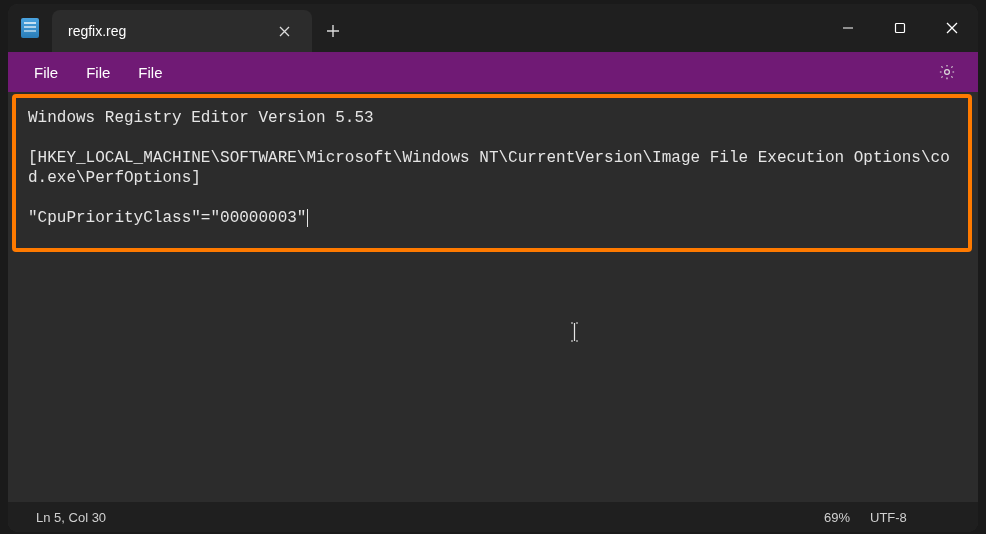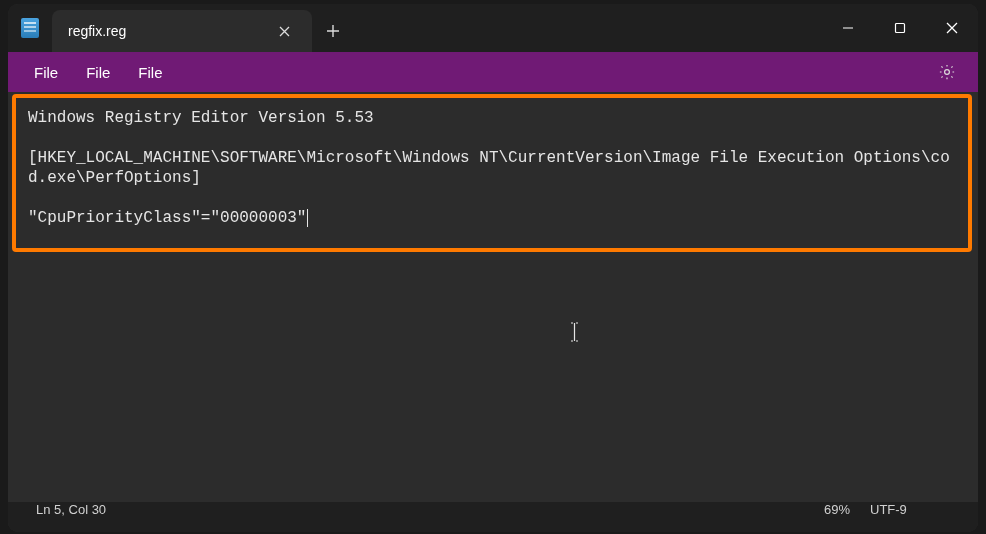--- a/index.html
+++ b/index.html
@@ -163,20 +163,21 @@
       top: 184px;
       width: 1px;
       height: 20px;
       color: #e5e5e5;
       pointer-events: none;
     }
     .statusbar {
       height: 30px;
       background: #1f1f1f;
       display: flex;
+      align-items: center;
       padding: 0 18px;
       color: #d0d0d0;
       font-size: 13px;
     }
     .status-item {
       padding: 0 10px;
       cursor: pointer;
     }
     .status-spacer { flex: 1; }
     svg { display: block; }
@@ -248,16 +249,16 @@
             <path d="M1 1 H3 M6 1 H8 M4.5 1 V19 M1 19 H3 M6 19 H8" stroke="#e5e5e5" stroke-width="1.2" fill="none"></path>
           </svg>
       </div>
     </div>
   </div>
 
   <div class="statusbar">
     <div class="status-item">Ln 5, Col 30</div>
     <div class="status-spacer"></div>
     <div class="status-item">69%</div>
-    <div class="status-item" style="min-width:100px;text-align:left;">UTF-9</div>
+    <div class="status-item" style="min-width:100px;text-align:left;">UTF-8</div>
   </div>
 
 </div>
 
 </body></html>

